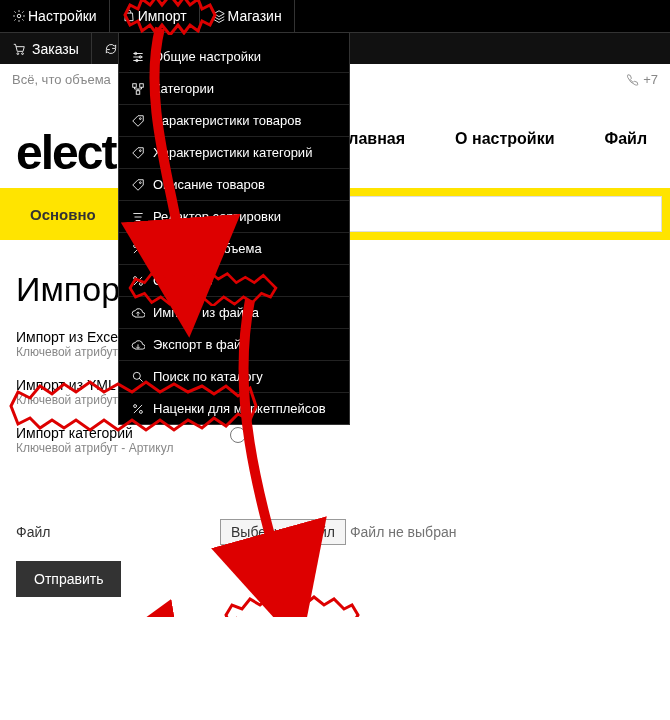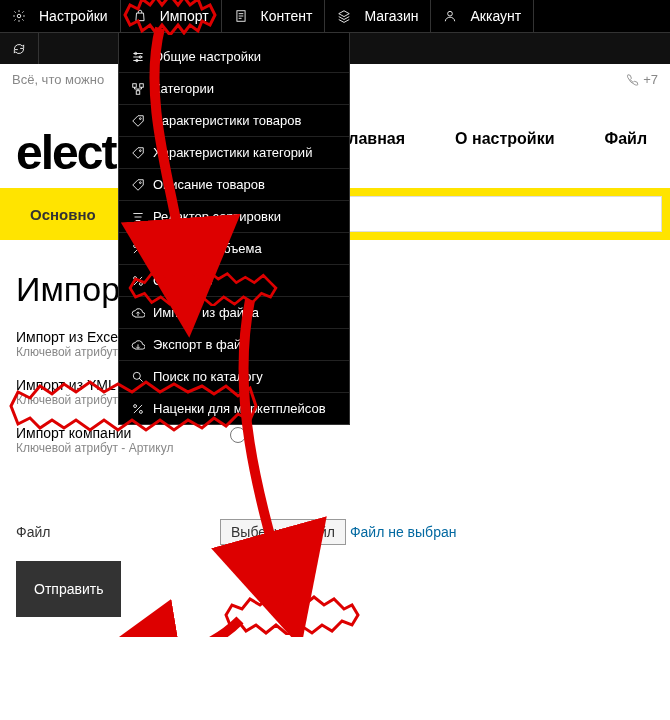--- a/index.html
+++ b/index.html
@@ -1,18 +1,18 @@
 <!DOCTYPE html>
 <html><head>
 <meta charset="utf-8">
 <style>
   * { box-sizing: border-box; margin: 0; padding: 0; }
   body { font-family: Arial, sans-serif; font-size: 14px; color: #333; background: #fff; width: 670px; }
   .topbar { background: #000; color: #fff; display: flex; height: 32px; align-items: stretch; }
-  .topbar .item { display: flex; align-items: center; padding: 0 12px; gap: 13px; border-right: 1px solid #333; cursor: pointer; white-space: nowrap; }
+  .topbar .item { display: flex; align-items: center; padding: 0 12px; gap: 2px; border-right: 1px solid #333; cursor: pointer; white-space: nowrap; }
   .topbar .item svg { width: 14px; height: 14px; fill: none; stroke: #fff; stroke-width: 1.5; }
   .subbar { background: #111; color: #fff; display: flex; height: 32px; align-items: stretch; border-top: 1px solid #333; }
   .subbar .item { display: flex; align-items: center; padding: 0 12px; gap: 6px; border-right: 1px solid #333; cursor: pointer; }
   .subbar .item svg { width: 14px; height: 14px; fill: none; stroke: #fff; stroke-width: 1.5; }
   .infoline { font-size: 13px; color: #888; padding: 8px 12px; display:flex; justify-content:space-between; }
   .infoline .phone { display:flex; gap:4px; align-items:center; }
   .infoline .phone svg { width:14px; height:14px; stroke:#888; fill:none; stroke-width:1.5; }
   .logo { font-size: 48px; font-weight: 900; letter-spacing: -2px; padding: 30px 0 20px 16px; color:#000; }
   .sitenav { display:flex; gap:50px; padding-left:340px; margin-top:-70px; font-weight:700; font-size:16px; color:#000; }
   .sitenav span { cursor:pointer; }
@@ -22,23 +22,23 @@
   h1.page-title { font-size:34px; font-weight:400; padding:30px 16px 20px; color:#000; }
   .options { padding:0 16px; }
   .opt-row { display:flex; align-items:flex-start; justify-content:flex-start; gap:8px; margin-bottom:18px; width:230px; }
   .opt-row .labels { flex:1; }
   .opt-row .opt-title { font-size:14px; color:#000; }
   .opt-row .opt-sub { font-size:12px; color:#888; }
   .opt-row input[type=radio]{ margin-top:2px; width:16px; height:16px; accent-color:#0066ff;}
   .file-row { display:flex; align-items:center; gap:4px; padding:46px 16px 16px; }
   .file-row .lbl { width:200px; }
   .file-row .file-btn { border:1px solid #999; background:#f5f5f5; padding:4px 10px; cursor:pointer; }
-  .file-row .file-status { color:#0369a1; }
+  .file-row .file-status { color:#737373; }
   .submit-row { padding:0 16px 20px; }
-  .submit-row button { background:#333; color:#fff; border:none; padding:20px 18px; font-size:14px; cursor:pointer; }
+  .submit-row button { background:#333; color:#fff; border:none; padding:10px 18px; font-size:14px; cursor:pointer; }
   
   .dropdown { position:absolute; left:118px; top:32px; width:232px; background:#000; color:#fff; border:1px solid #333; z-index:1000; }
   .dropdown .dd-item { display:flex; align-items:center; gap:8px; padding:8px 12px; border-top:1px solid #222; cursor:pointer; font-size:13px; }
   .dropdown .dd-item:first-child { border-top:none; padding-top:16px; }
   .dropdown .dd-item svg { width:14px; height:14px; stroke:#fff; fill:none; stroke-width:1.5; flex-shrink:0; }
   
   .starburst { position:absolute; pointer-events:none; z-index:1100; }
   .starburst svg { width:100%; height:100%; }
   .arrow { position:absolute; pointer-events:none; z-index:1050; }
   .arrow svg { overflow:visible; }
@@ -58,42 +58,36 @@
   </div>
   <div class="item">
     <svg viewBox="0 0 24 24">
           <path d="M6 7h12l1 13H5z"></path>
           <path d="M9 7V5a3 3 0 016 0v2"></path>
         </svg>
     <span>Импорт</span>
   </div>
   <div class="item">
     <svg viewBox="0 0 24 24">
-          <rect x="5" y="3" width="14" height="18"></rect>
-          <path d="M8 8h8M8 12h8M8 16h5"></path>
-        </svg>
-    <span>Контент</span>
-  </div>
-  <div class="item">
-    <svg viewBox="0 0 24 24">
           <path d="M12 3l9 5-9 5-9-5z"></path>
           <path d="M3 13l9 5 9-5M3 18l9 5 9-5"></path>
         </svg>
     <span>Магазин</span>
   </div>
-  <div class="item">
-    <svg viewBox="0 0 24 24">
-          <circle cx="12" cy="8" r="4"></circle>
-          <path d="M4 21c0-4 4-7 8-7s8 3 8 7"></path>
-        </svg>
-    <span>Аккаунт</span>
-  </div>
 </div>
 
 <div class="subbar">
+  <div class="item">
+    <svg viewBox="0 0 24 24">
+          <path d="M3 4h3l3 12h10l2-8H7"></path>
+          <circle cx="10" cy="20" r="1.5"></circle>
+          <circle cx="18" cy="20" r="1.5"></circle>
+        </svg>
+    <span>Заказы</span>
+  </div>
   <div class="item">
     <svg viewBox="0 0 24 24">
           <path d="M4 12a8 8 0 0114-5l2-2v6h-6"></path>
           <path d="M20 12a8 8 0 01-14 5l-2 2v-6h6"></path>
         </svg>
   </div>
 </div>
 
 <div class="dropdown">
   <div class="dd-item">
@@ -182,21 +176,21 @@
         <svg viewBox="0 0 24 24">
           <path d="M5 19L19 5"></path>
           <circle cx="7" cy="7" r="2.5"></circle>
           <circle cx="17" cy="17" r="2.5"></circle>
         </svg>
         <span>Наценки для маркетплейсов</span>
       </div>
 </div>
 
 <div class="infoline">
-  <span>Всё, что можно</span>
+  <span>Всё, что объема</span>
   <span class="phone">
     <svg viewBox="0 0 24 24">
           <path d="M5 3l4 1 2 5-2 2a12 12 0 005 5l2-2 5 2 1 4c-1 1-3 1-5 0A22 22 0 015 8c-1-2-1-4 0-5z"></path>
         </svg>
     <span>+7</span>
   </span>
 </div>
 
 <div class="logo">elect</div>
 <div class="sitenav">
@@ -222,21 +216,21 @@
   </div>
   <div class="opt-row">
     <div class="labels">
       <div class="opt-title">Импорт из YML</div>
       <div class="opt-sub">Ключевой атрибут - xml_id</div>
     </div>
     <input type="radio" name="imp" style="">
   </div>
   <div class="opt-row">
     <div class="labels">
-      <div class="opt-title">Импорт компании</div>
+      <div class="opt-title">Импорт категорий</div>
       <div class="opt-sub">Ключевой атрибут - Артикул</div>
     </div>
     <input type="radio" name="imp" style="">
   </div>
 </div>
 
 <div class="file-row">
   <div class="lbl">Файл</div>
   <div class="file-btn">Выберите файл</div>
   <div class="file-status">Файл не выбран</div>

